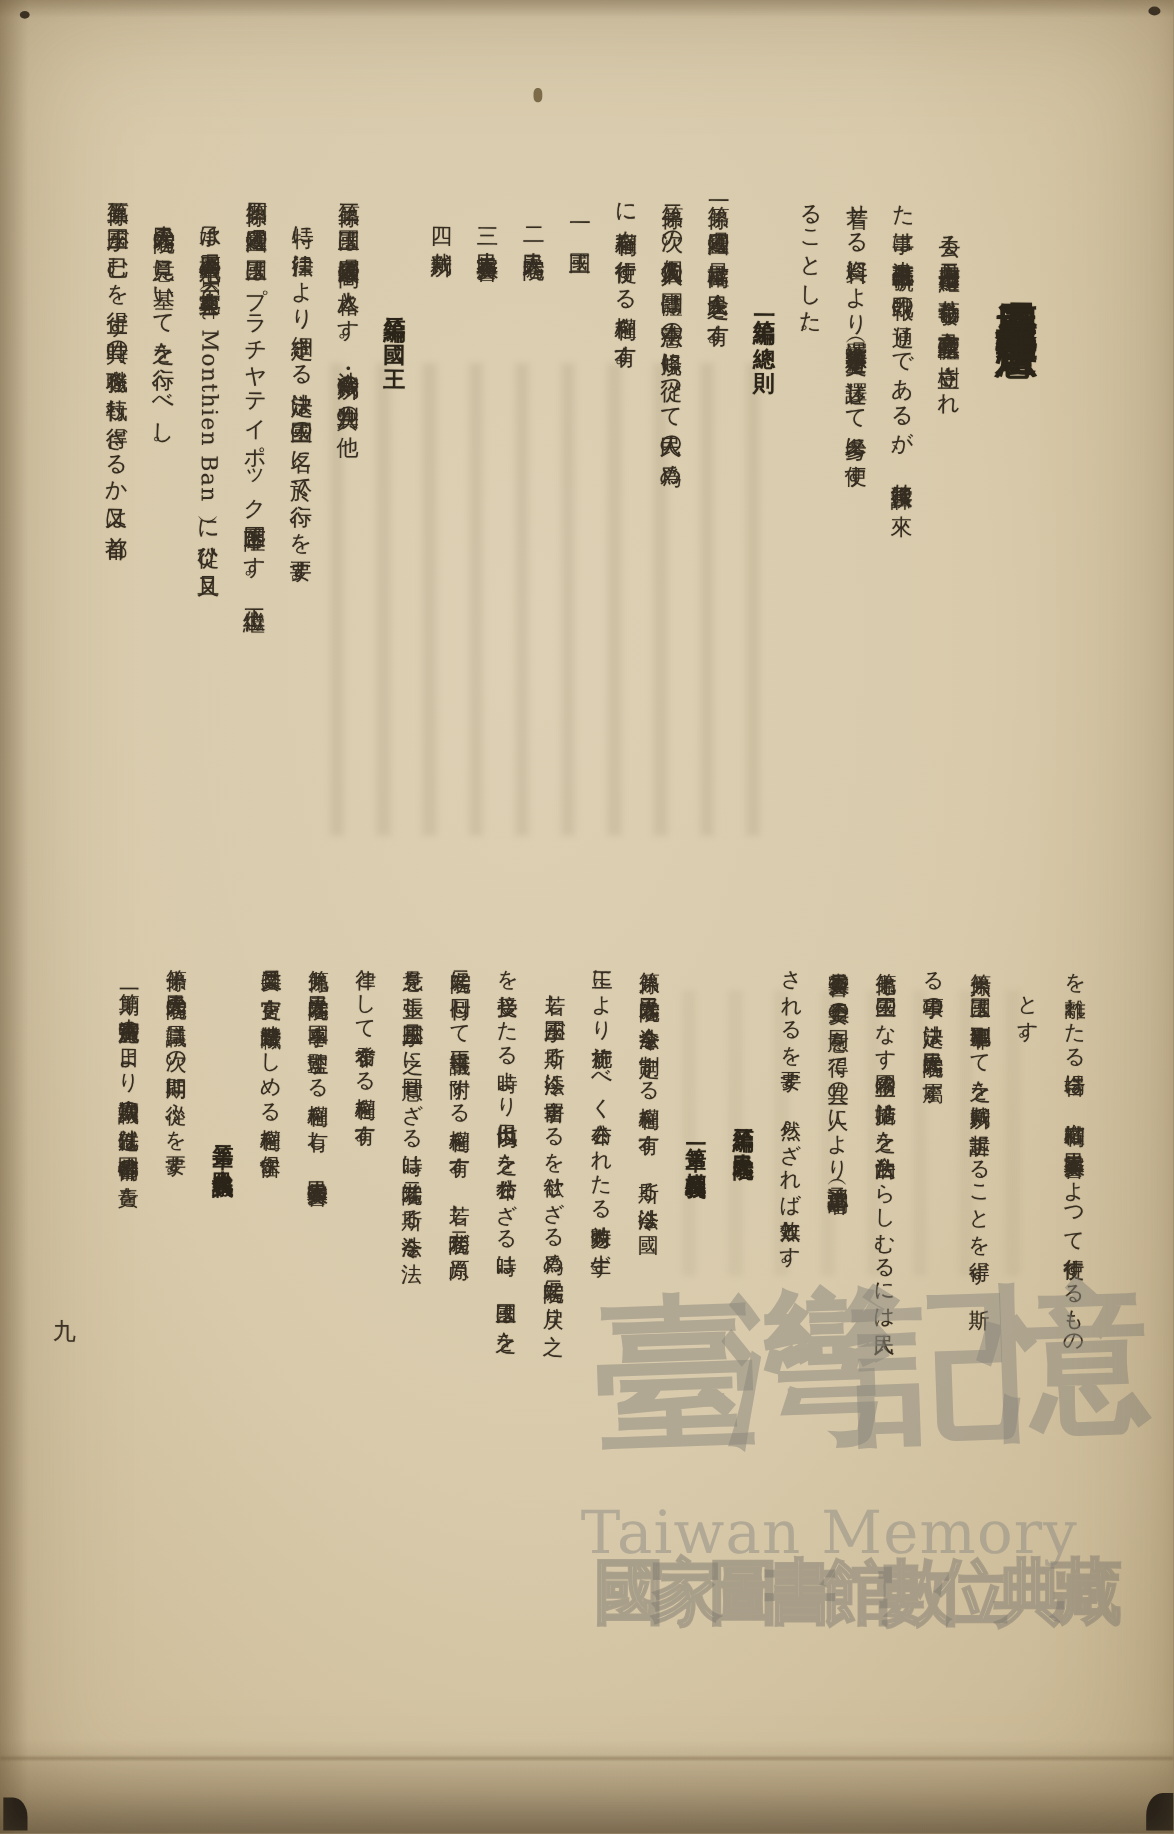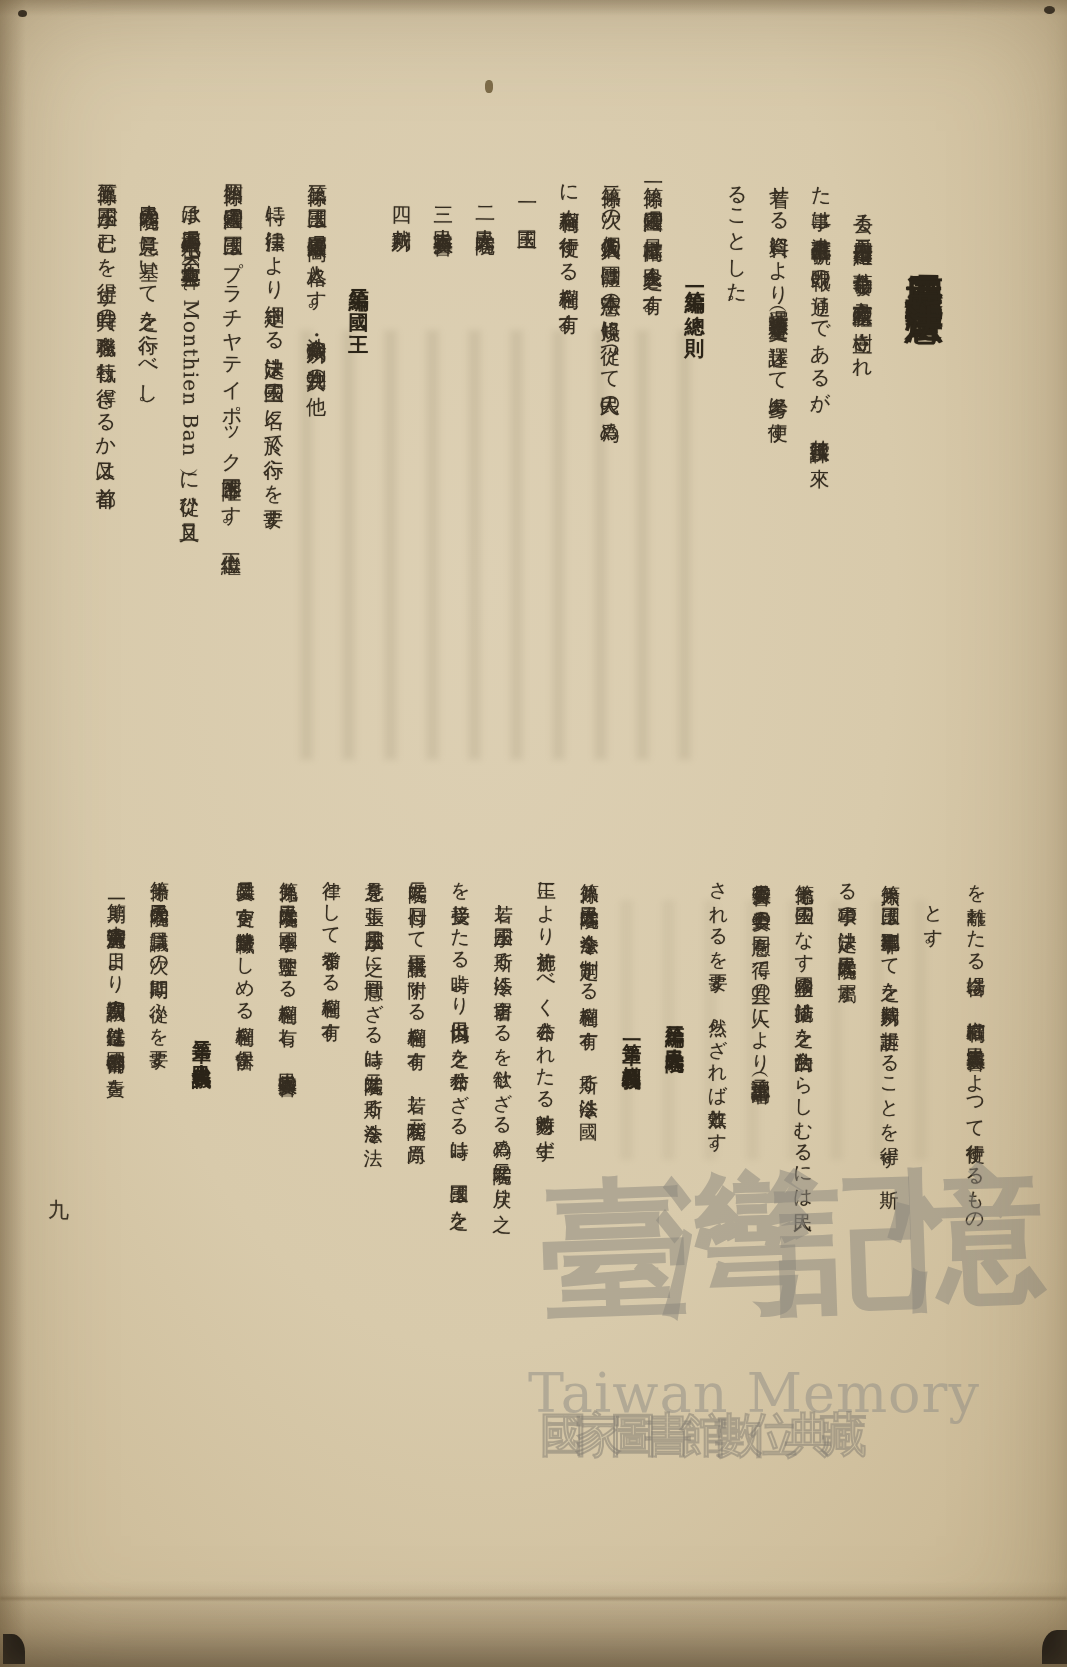--- a/index.html
+++ b/index.html
@@ -70,21 +70,21 @@
     font-size:150px;line-height:230px;font-weight:bold;white-space:nowrap;
     letter-spacing:-32px;color:rgba(138,134,124,.50);
     transform:rotate(-2deg);
   }
   .wm-latin{
     position:absolute;left:528px;top:1362px;
     font-size:54px;color:rgba(148,144,134,.55);white-space:nowrap;letter-spacing:1px;
   }
   .wm-outline{
     position:absolute;left:540px;top:1404px;
-    font-size:47px;font-weight:normal;white-space:nowrap;letter-spacing:-12px;
+    font-size:64px;font-weight:bold;white-space:nowrap;letter-spacing:-12px;
     color:rgba(165,160,148,.14);
     -webkit-text-stroke:2px rgba(128,122,110,.48);
   }
 </style>
 </head>
 <body>
 
 <div class="page">
 
   <div class="edge-left"></div>

